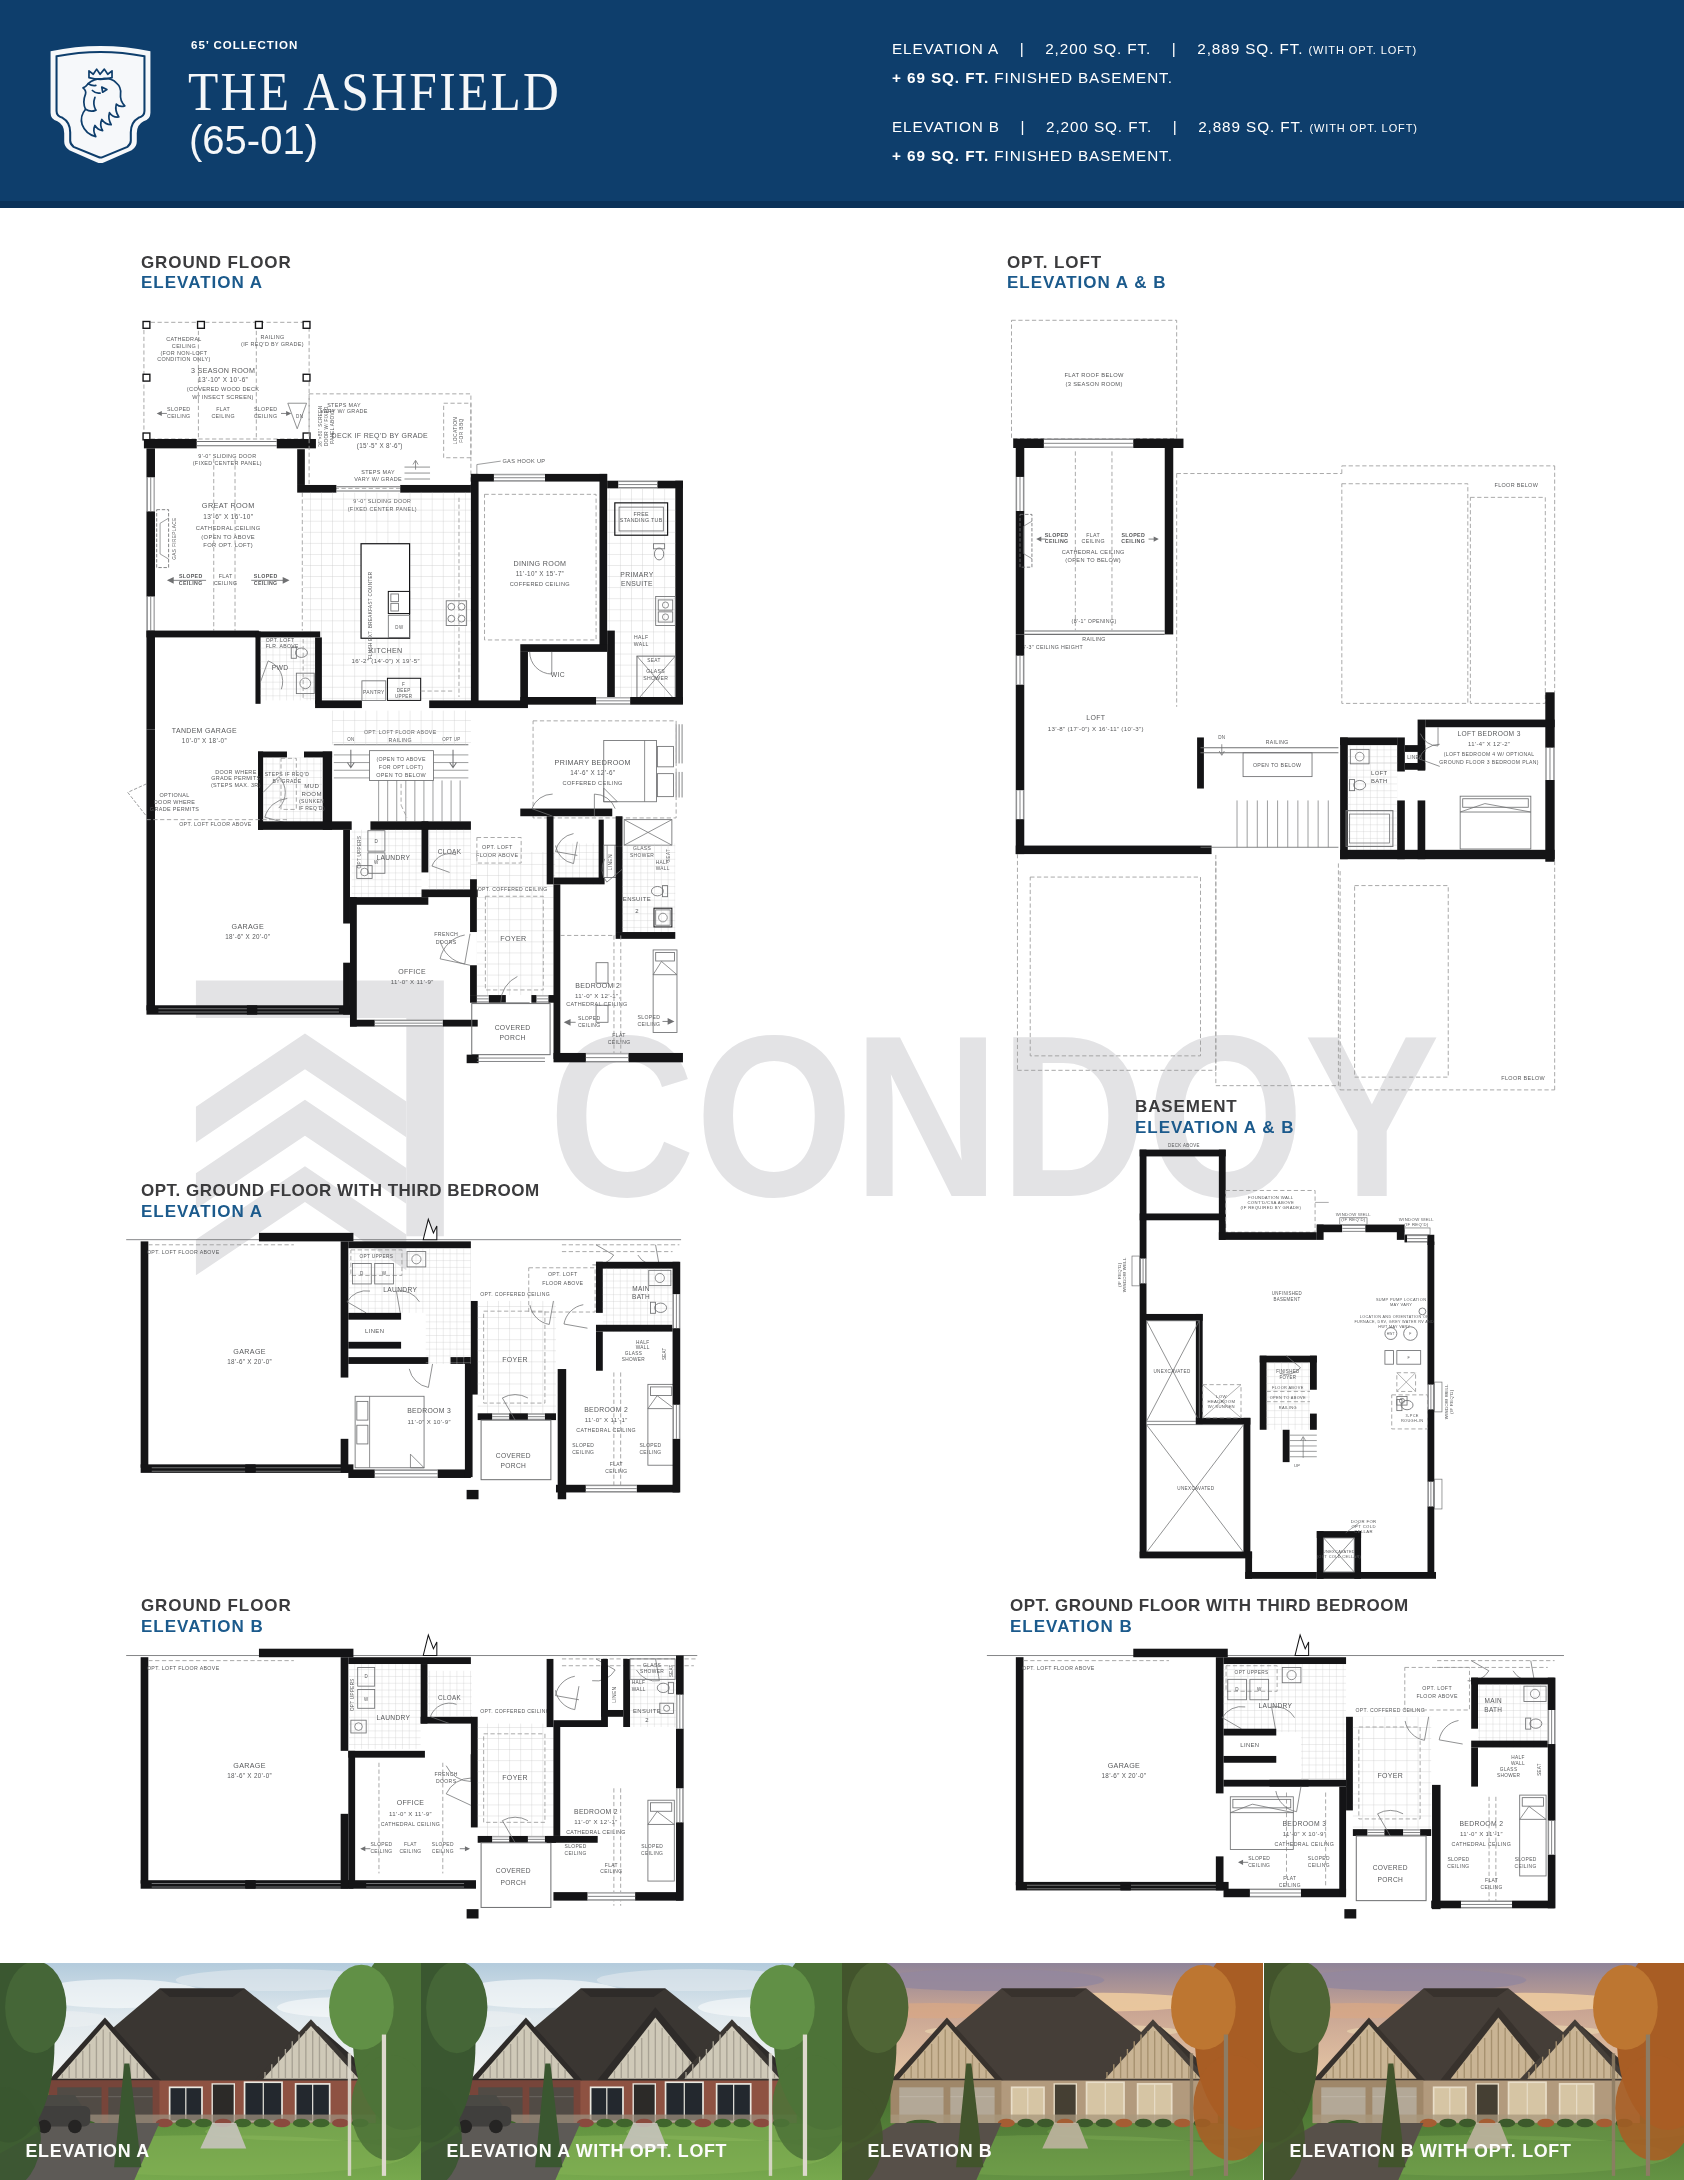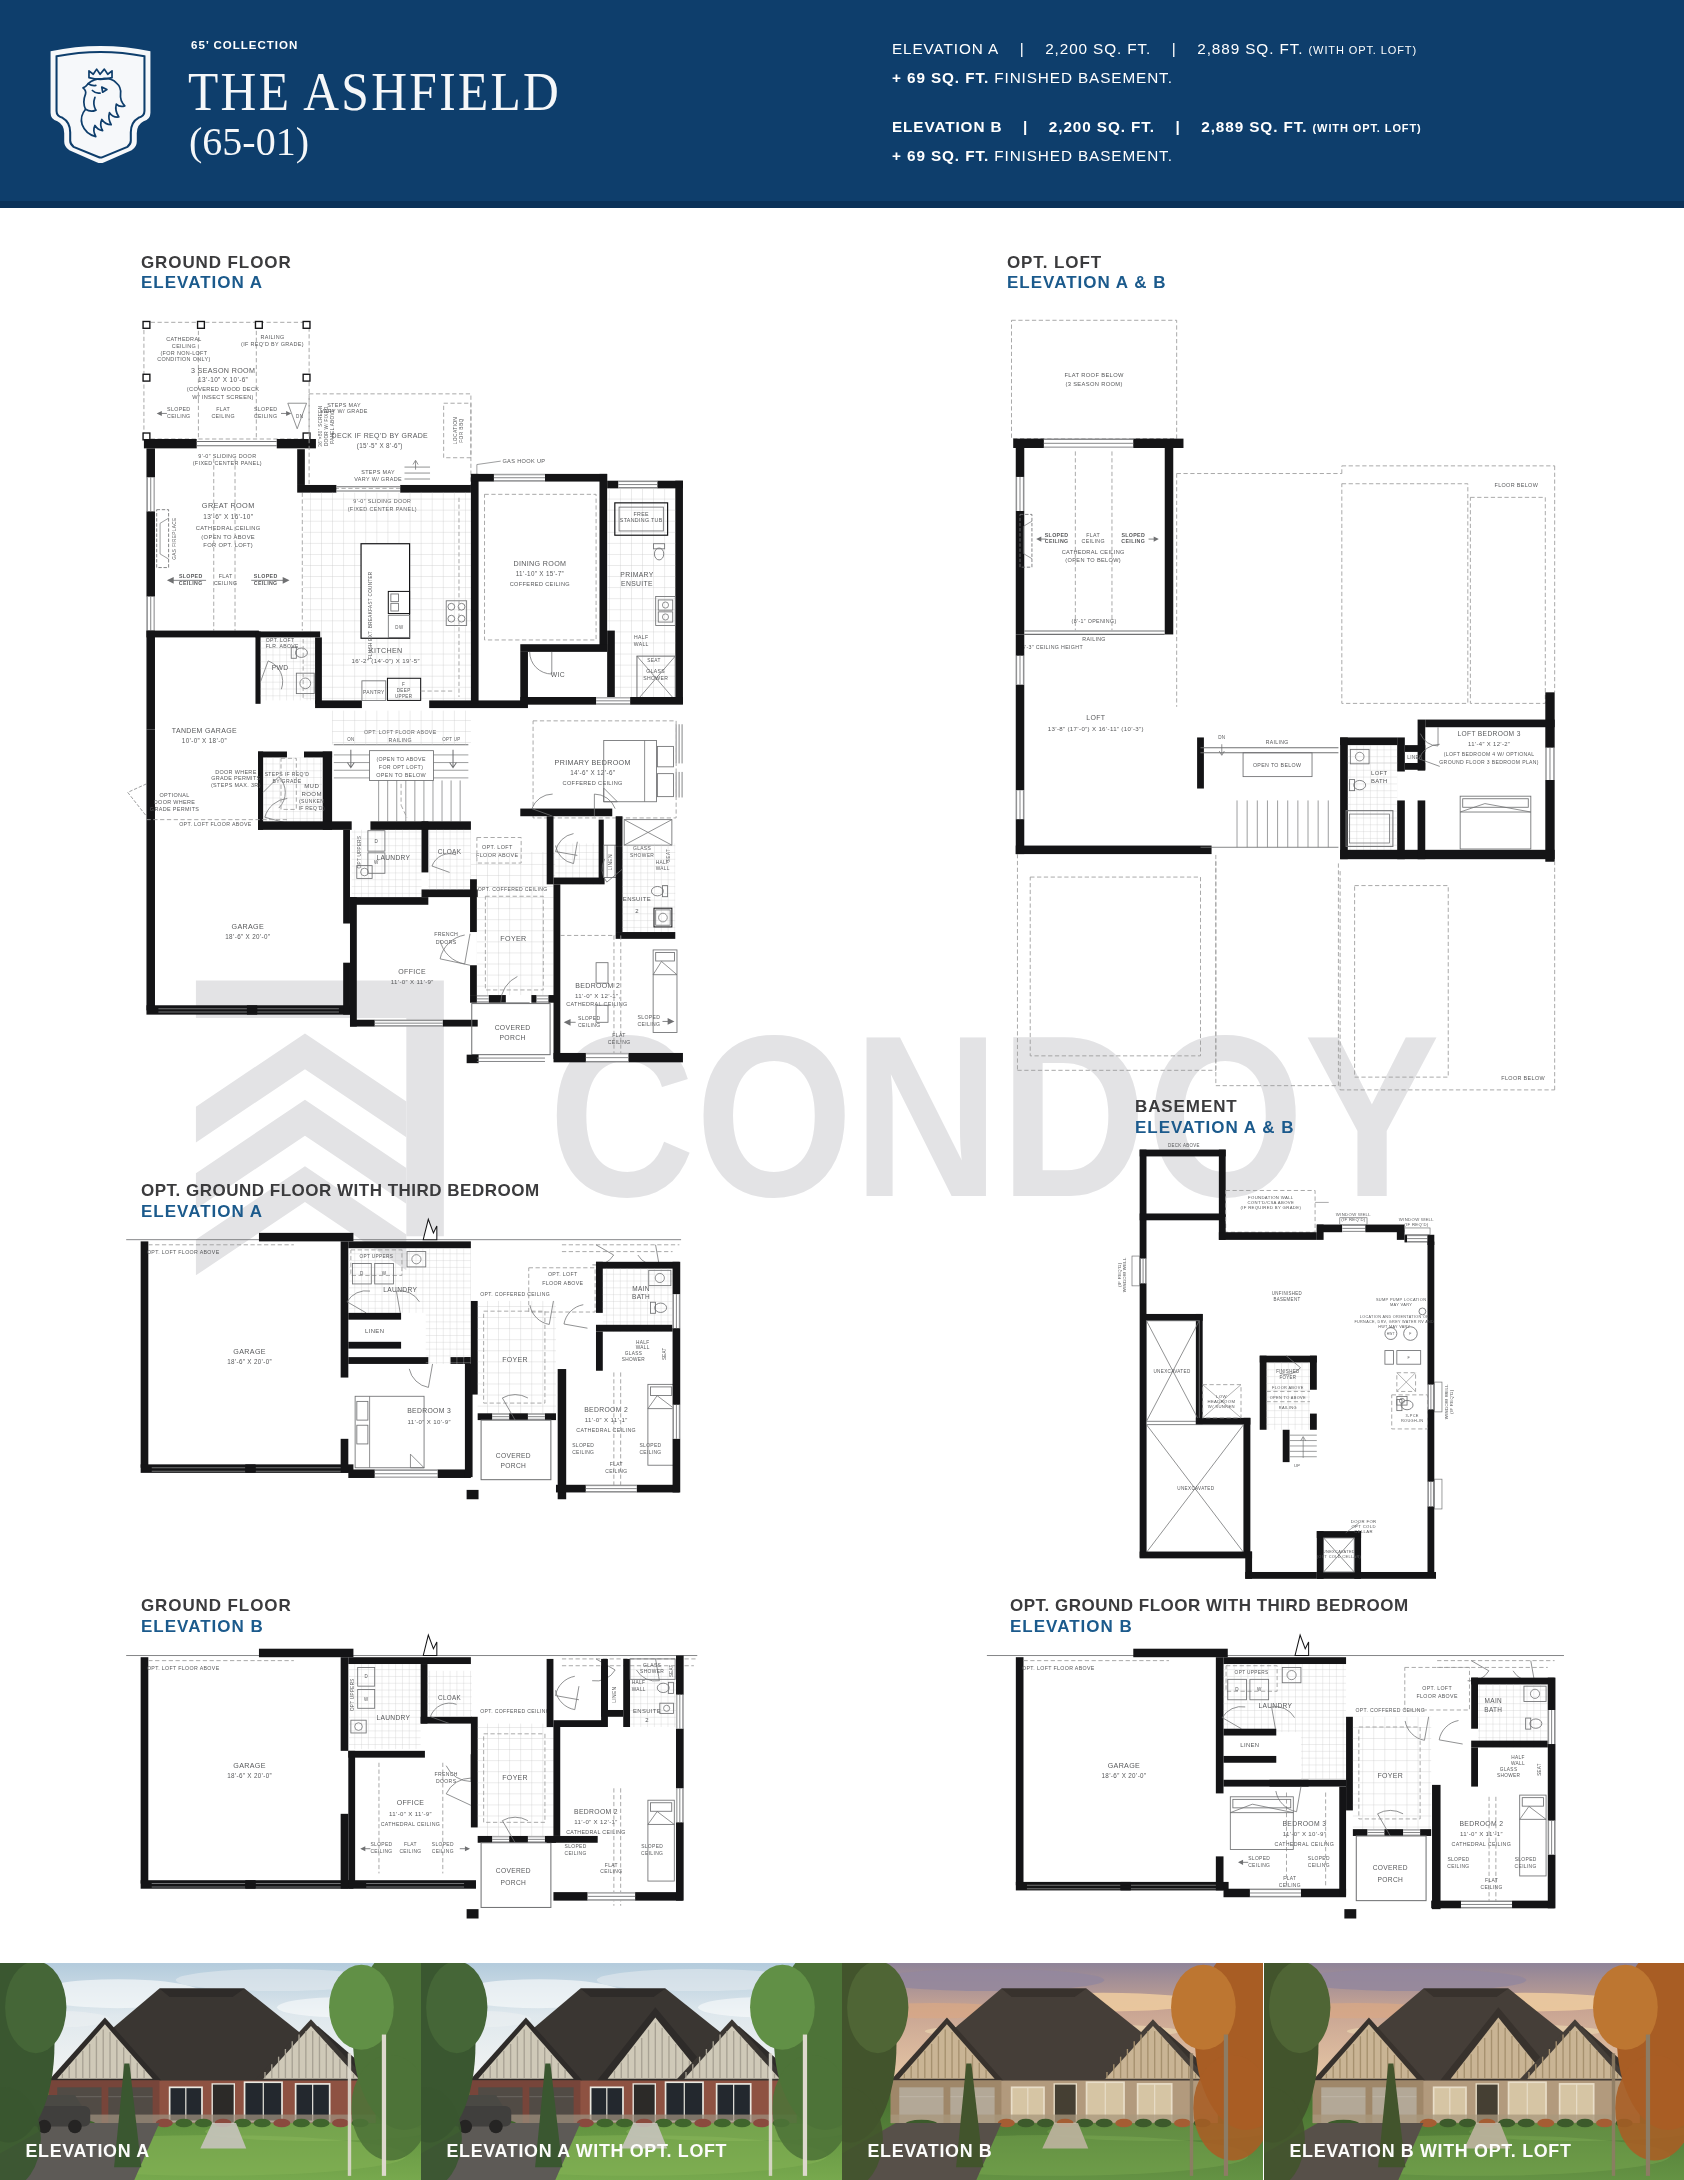--- a/index.html
+++ b/index.html
@@ -26,24 +26,24 @@
 <path d="M47 44 Q44 48 41 49 Q45 52 44 56 Q40 66 44 74 Q37 82 40 92 Q44 103 56 106 Q52 99 55 93 Q58 98 64 99 Q60 92 63 86 Q67 92 74 92 Q70 85 72 78 Q76 84 83 83 Q78 76 80 68 Q84 72 90 70 Q84 64 85 56 Q86 48 80 43 Q74 37 64 38 Q53 38 47 44 Z"></path>
 <path d="M47 44 Q52 47 56 46"></path>
         <path d="M52 52 Q56 56 61 55"></path>
 <path d="M44 74 Q50 78 56 75"></path>
         <path d="M55 60 Q52 68 56 75"></path>
 <path d="M63 48 L69 51 L64 54 Z"></path>
 </g>
     </svg>
 <div style="position:absolute;left:191px;top:39px;color:#fff;font-weight:bold;font-size:11.5px;letter-spacing:1px">65’ COLLECTION</div>
 <div style="position:absolute;left:188px;top:60px;color:#f5f7f9;font-family:'Liberation Serif',serif;font-size:55px;letter-spacing:2.6px;transform:scaleX(0.9);transform-origin:left top">THE ASHFIELD</div>
-<div style="position:absolute;left:189px;top:118px;color:#f5f7f9;font-family:Liberation Serif, serif;font-size:40px;">(65-01)</div>
+<div style="position:absolute;left:189px;top:118px;color:#f5f7f9;font-family:Liberation Sans, sans-serif;font-size:40px;">(65-01)</div>
 <div style="position:absolute;left:892px;top:40px;color:#fff;font-size:15.3px;font-weight:normal;letter-spacing:0.9px">ELEVATION A&nbsp;&nbsp;&nbsp; |&nbsp;&nbsp;&nbsp; 2,200 SQ. FT.&nbsp;&nbsp;&nbsp; |&nbsp;&nbsp;&nbsp; 2,889 SQ. FT. <span style="font-size:11px">(WITH OPT. LOFT)</span></div>
 <div style="position:absolute;left:892px;top:69px;color:#fff;font-size:15.3px;letter-spacing:0.9px"><b>+ 69 SQ. FT.</b> FINISHED BASEMENT.</div>
-<div style="position:absolute;left:892px;top:118px;color:#fff;font-size:15.3px;font-weight:bold;letter-spacing:0.9px">ELEVATION B&nbsp;&nbsp;&nbsp; |&nbsp;&nbsp;&nbsp; 2,200 SQ. FT.&nbsp;&nbsp;&nbsp; |&nbsp;&nbsp;&nbsp; 2,889 SQ. FT. <span style="font-size:11px">(WITH OPT. LOFT)</span></div>
+<div style="position:absolute;left:892px;top:118px;color:#fff;font-size:15.3px;font-weight:normal;letter-spacing:0.9px">ELEVATION B&nbsp;&nbsp;&nbsp; |&nbsp;&nbsp;&nbsp; 2,200 SQ. FT.&nbsp;&nbsp;&nbsp; |&nbsp;&nbsp;&nbsp; 2,889 SQ. FT. <span style="font-size:11px">(WITH OPT. LOFT)</span></div>
 <div style="position:absolute;left:892px;top:147px;color:#fff;font-size:15.3px;letter-spacing:0.9px"><b>+ 69 SQ. FT.</b> FINISHED BASEMENT.</div>
 
 <div style="position:absolute;left:141px;top:253px;font-size:17px;font-weight:bold;color:#3b3b3d;letter-spacing:0.9px">GROUND FLOOR</div>
     <div style="position:absolute;left:141px;top:273px;font-size:17px;font-weight:bold;color:#1b5a8c;letter-spacing:1px">ELEVATION A</div>
     <div style="position:absolute;left:1007px;top:253px;font-size:17px;font-weight:bold;color:#3b3b3d;letter-spacing:0.9px">OPT. LOFT</div>
     <div style="position:absolute;left:1007px;top:273px;font-size:17px;font-weight:bold;color:#1b5a8c;letter-spacing:1px">ELEVATION A &amp; B</div>
     <div style="position:absolute;left:1135px;top:1097px;font-size:17px;font-weight:bold;color:#3b3b3d;letter-spacing:0.9px">BASEMENT</div>
     <div style="position:absolute;left:1135px;top:1118px;font-size:17px;font-weight:bold;color:#1b5a8c;letter-spacing:1px">ELEVATION A &amp; B</div>
     <div style="position:absolute;left:141px;top:1181px;font-size:17px;font-weight:bold;color:#3b3b3d;letter-spacing:0.5px">OPT. GROUND FLOOR WITH THIRD BEDROOM</div>
     <div style="position:absolute;left:141px;top:1202px;font-size:17px;font-weight:bold;color:#1b5a8c;letter-spacing:1px">ELEVATION A</div>

